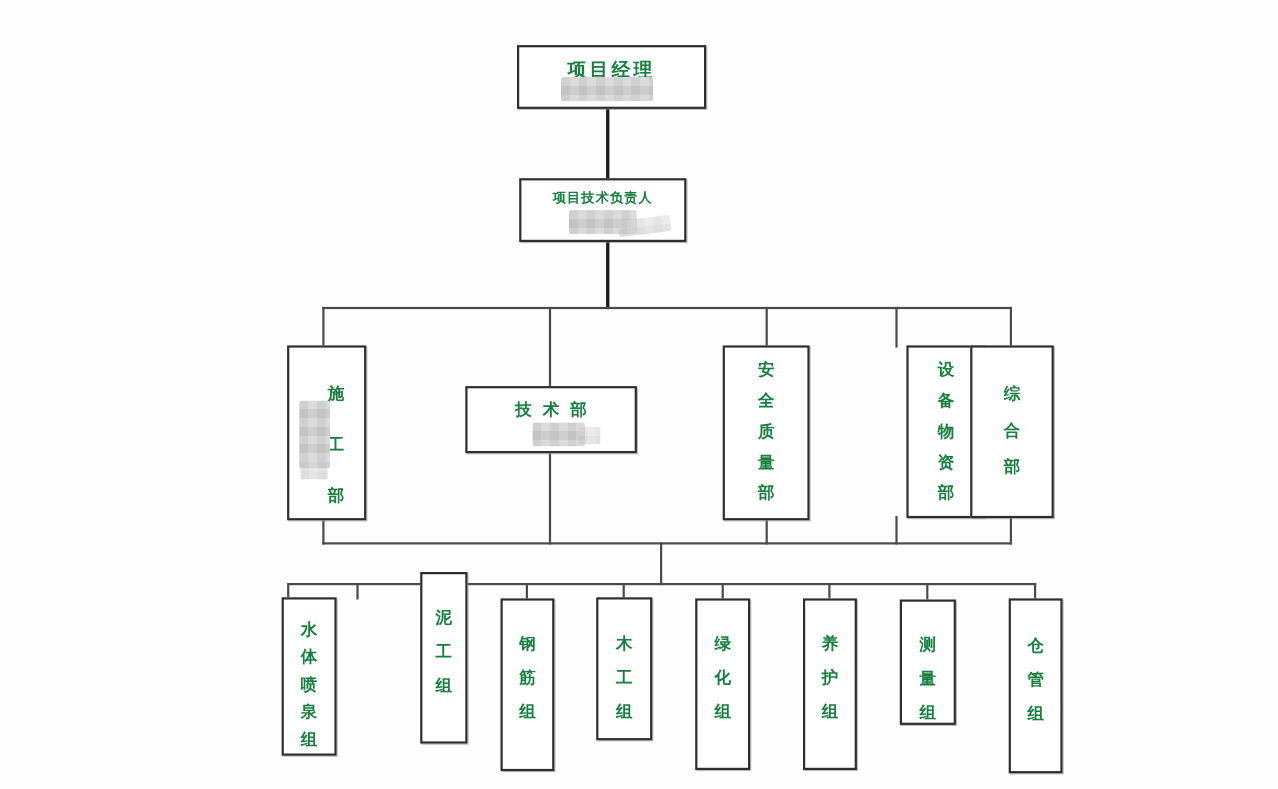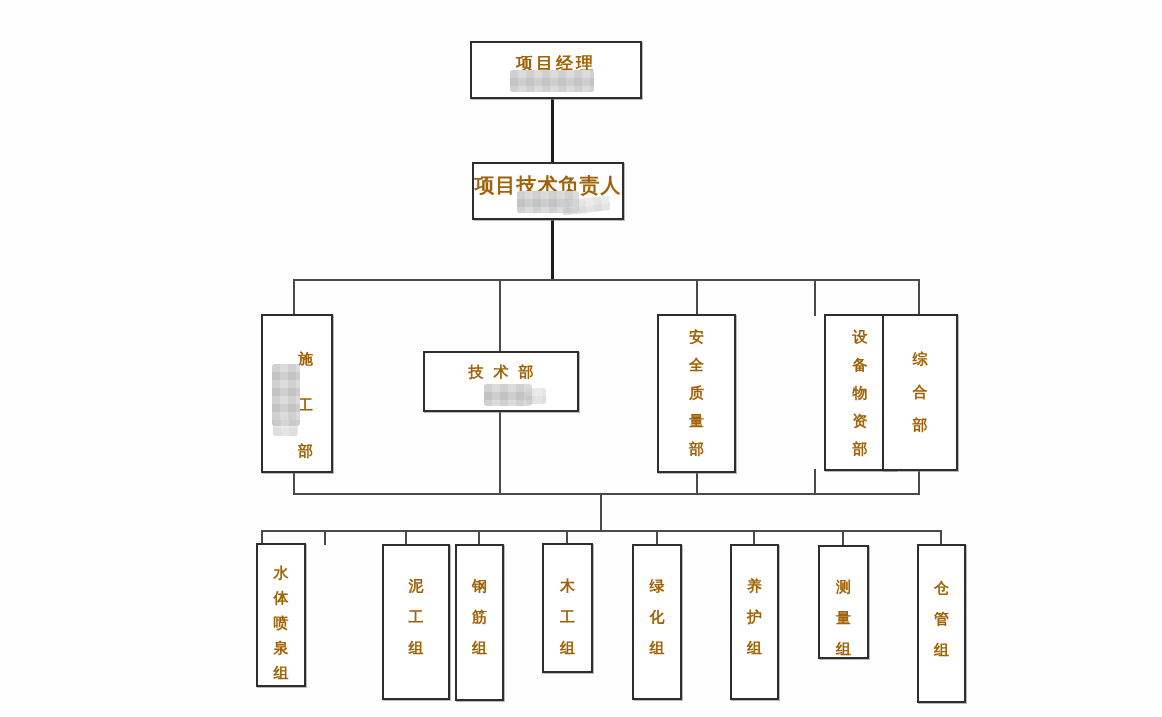--- a/index.html
+++ b/index.html
@@ -1,32 +1,32 @@
 <!DOCTYPE html>
 <html><head>
 <meta charset="utf-8">
 <style>
   html,body{margin:0;padding:0;background:#ffffff;}
   .canvas{
     position:relative;width:1162px;height:717px;background:#fefefe;
-    font-family:"Liberation Sans",sans-serif;color:#a16207;overflow:hidden;
+    font-family:"Liberation Sans",sans-serif;color:#15803d;overflow:hidden;
   }
   
   .line{position:absolute;background:#4a4a4a;}
   .line.h{height:2px;}
   .line.v{width:2px;}
   .line.thick{width:3px;background:#1c1c1c;}
   
   .node{
     position:absolute;border:2px solid #2e2e2e;background:#ffffff;
     box-sizing:border-box;box-shadow:1px 1px 0 rgba(130,130,130,.55);
   }
   .title{font-weight:700;text-align:center;white-space:nowrap;}
   .pm-title{margin-top:9px;font-size:17px;letter-spacing:3px;}
-  .tl-title{margin-top:8px;font-size:20px;letter-spacing:1px;}
+  .tl-title{margin-top:8px;font-size:12px;letter-spacing:1px;}
   .js-title{margin-top:10px;font-size:15px;letter-spacing:10px;padding-left:10px;}
   
   .vtext{
     position:absolute;left:0;right:0;margin:0 auto;width:17px;
     font-size:15px;font-weight:700;text-align:center;word-break:break-all;
   }
   .lh46{line-height:46px}.lh33{line-height:33px}.lh28{line-height:28px}
   .lh31{line-height:31px}.lh25{line-height:25px}
   
   .redact{
@@ -103,21 +103,21 @@
     <div class="vtext lh28" style="top:7px">设备物资部</div>
   </div>
 
   <div class="node" style="left:882px;top:314px;width:76px;height:157px">
     <div class="vtext lh33" style="top:26px">综合部</div>
   </div>
 
   <div class="node" style="left:256px;top:543px;width:50px;height:144px">
     <div class="vtext lh25" style="top:15px">水体喷泉组</div>
   </div>
-  <div class="node" style="left:382px;top:544px;width:68px;height:156px">
+  <div class="node" style="left:382px;top:520px;width:43px;height:156px">
     <div class="vtext lh31" style="top:24px">泥工组</div>
   </div>
   <div class="node" style="left:455px;top:544px;width:49px;height:157px">
     <div class="vtext lh31" style="top:24px">钢筋组</div>
   </div>
   <div class="node" style="left:542px;top:543px;width:51px;height:130px">
     <div class="vtext lh31" style="top:25px">木工组</div>
   </div>
   <div class="node" style="left:632px;top:544px;width:50px;height:156px">
     <div class="vtext lh31" style="top:24px">绿化组</div>

